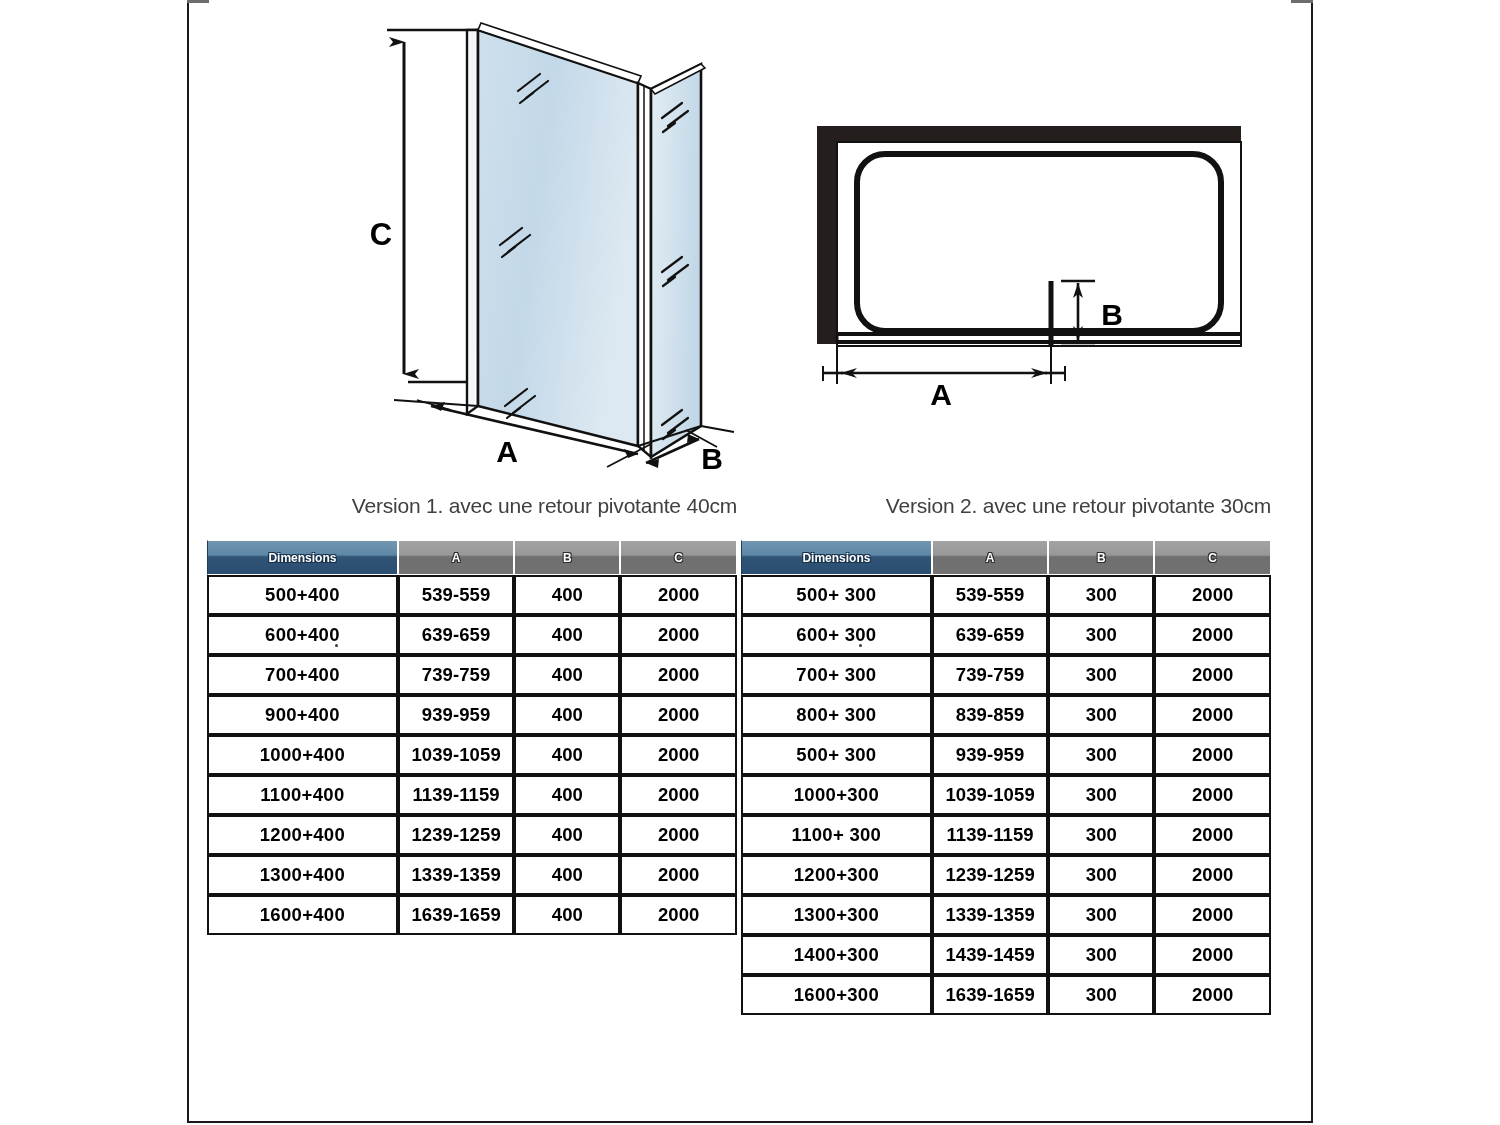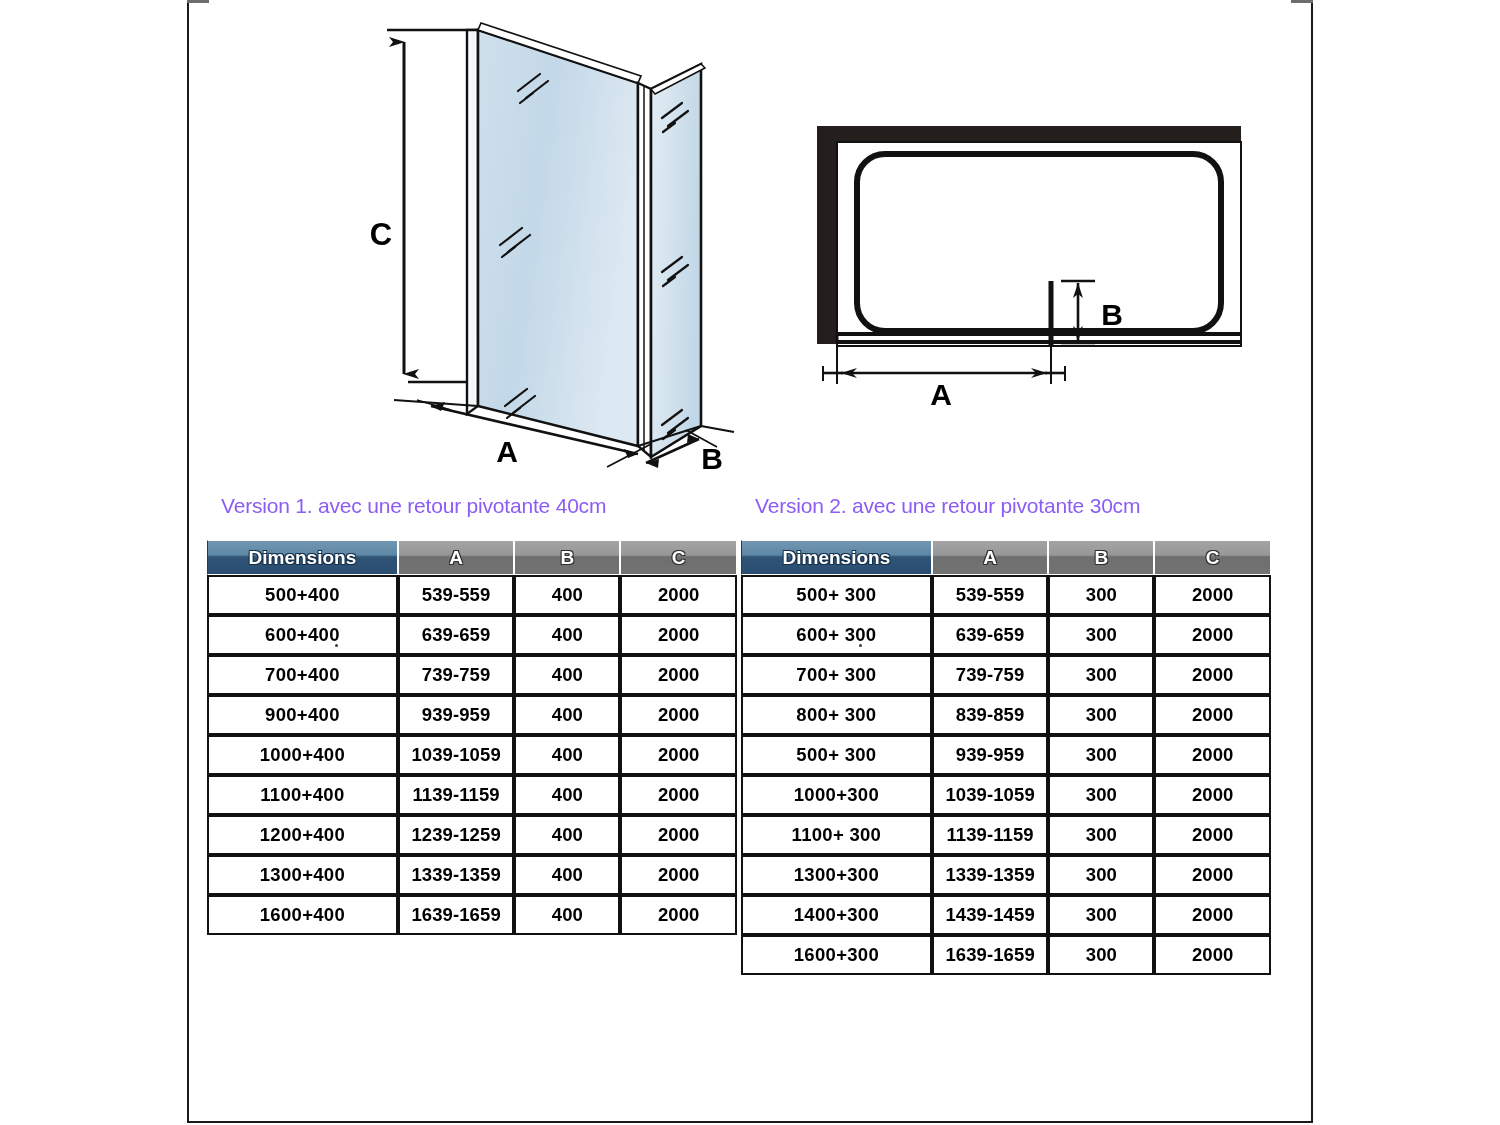--- a/index.html
+++ b/index.html
@@ -41,44 +41,45 @@
   .tables-area { position: absolute; left: 189px; top: 494px; width: 1122px; height: 627px; }
 
   .tbl-block { position: absolute; top: 0; }
   .tbl-block.left  { left: 18px;  width: 530px; }
   .tbl-block.right { left: 552px; width: 530px; }
 
   .tbl-caption {
     font-size: 21px;
     font-weight: 400;
     letter-spacing: -0.2px;
-    color: #8b5cf6;
+    color: #404040;
     white-space: nowrap;
     margin: 0 0 22px 14px;
     font-family: "Liberation Sans", sans-serif;
+    text-align: right;
   }
 
   table.dim-table {
     border-collapse: separate;
     border-spacing: 0;
     table-layout: fixed;
     width: 100%;
   }
 
   table.dim-table col.c-dim { width: 36%; }
   table.dim-table col.c-a   { width: 22%; }
   table.dim-table col.c-b   { width: 20%; }
   table.dim-table col.c-c   { width: 22%; }
 
   table.dim-table th {
     height: 33px;
     padding: 0;
     text-align: center;
     vertical-align: middle;
-    font-size: 19px;
+    font-size: 12px;
     font-weight: 700;
     color: #ffffff;
     border: 1px solid #ffffff;
     text-shadow:
       -1px -1px 0 #16304a, 1px -1px 0 #16304a,
       -1px  1px 0 #16304a, 1px  1px 0 #16304a;
   }
   table.dim-table th.h-dim {
     background: linear-gradient(to bottom,
       #6f93ae 0%, #5d87a6 38%, #4a7characters 38%, #34587a 48%, #2b4f72 100%);
@@ -405,20 +406,26 @@
             <td>300</td>
             <td>2000</td>
           </tr>
           <tr class="data-row">
             <td class="cell-dim">1100+ 300</td>
             <td>1139-1159</td>
             <td>300</td>
             <td>2000</td>
           </tr>
           <tr class="data-row">
+            <td class="cell-dim">1200+300</td>
+            <td>1239-1259</td>
+            <td>300</td>
+            <td>2000</td>
+          </tr>
+          <tr class="data-row">
             <td class="cell-dim">1300+300</td>
             <td>1339-1359</td>
             <td>300</td>
             <td>2000</td>
           </tr>
           <tr class="data-row">
             <td class="cell-dim">1400+300</td>
             <td>1439-1459</td>
             <td>300</td>
             <td>2000</td>

